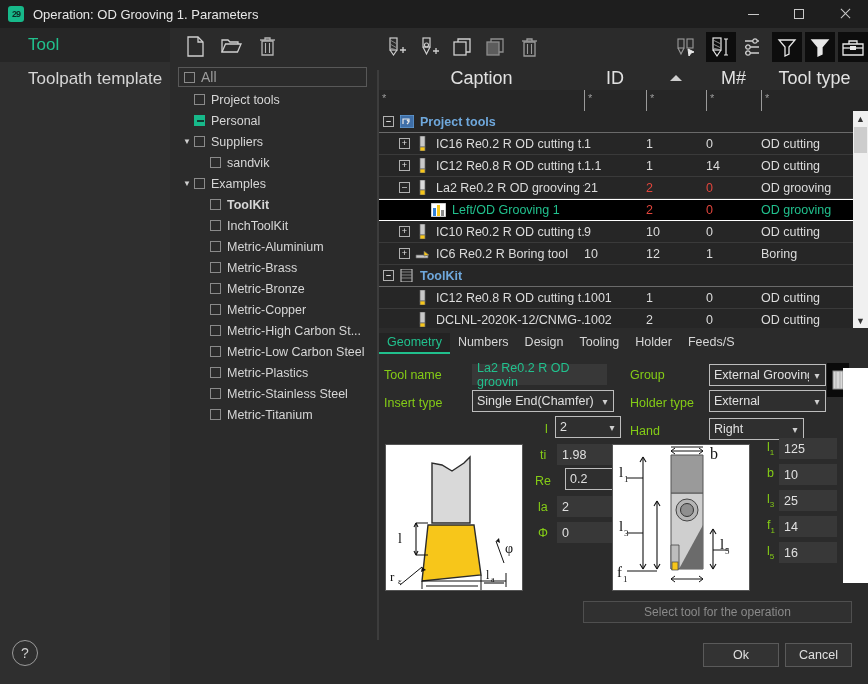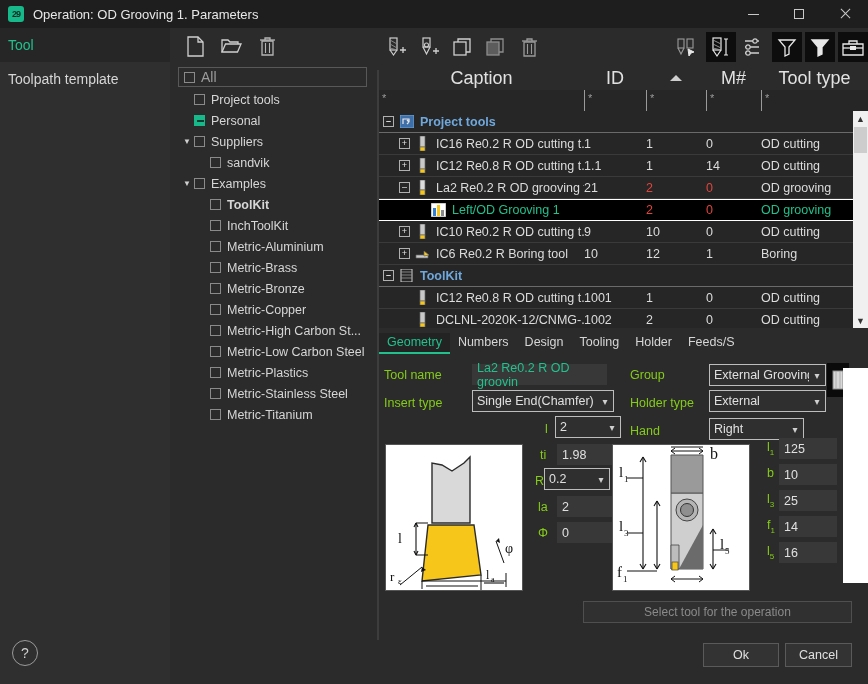--- a/index.html
+++ b/index.html
@@ -21,21 +21,21 @@
   .win-btn{width:46px;height:28px;display:flex;align-items:center;justify-content:center;color:#c9c9c9;font-size:13px;}
   .glyph-min{width:11px;height:1px;background:#c9c9c9;}
   .glyph-max{width:10px;height:10px;border:1px solid #c9c9c9;}
   .glyph-close{position:relative;width:12px;height:12px;}
   .glyph-close:before,.glyph-close:after{content:"";position:absolute;left:0;top:5px;width:13px;height:1px;background:#c9c9c9;}
   .glyph-close:before{transform:rotate(45deg);}
   .glyph-close:after{transform:rotate(-45deg);}
 
   
   .leftnav{position:absolute;left:0;top:28px;width:170px;height:656px;background:#2f2f2f;}
-  .nav-item{height:34px;display:flex;align-items:center;padding-left:8px;font-size:14px;color:#d6d6d6;}
+  .nav-item{height:34px;display:flex;align-items:center;padding-left:28px;font-size:17px;color:#d6d6d6;}
   .nav-item.active{background:#262626;color:#21c08d;}
   .help-btn{position:absolute;left:12px;top:612px;width:26px;height:26px;border:1px solid #9a9a9a;border-radius:50%;display:flex;align-items:center;justify-content:center;color:#cfcfcf;font-size:14px;}
 
   
   .treepanel{position:absolute;left:170px;top:28px;width:205px;height:610px;background:#2b2b2b;}
   .tree-toolbar{height:36px;display:flex;align-items:center;gap:14px;padding-left:14px;}
   .tb-ico{width:22px;height:22px;display:flex;align-items:center;justify-content:center;}
   .all-row{margin:3px 8px 0 8px;height:20px;border:1px solid #585858;display:flex;align-items:center;padding-left:5px;color:#9c9c9c;font-size:14px;}
   .tree-list{margin-top:2px;}
   .t-row{height:21px;display:flex;align-items:center;font-size:12.5px;color:#d6d6d6;white-space:nowrap;}
@@ -590,21 +590,21 @@
     <div class="fld-lbl" style="left:166px;top:66px;">l</div>
     <div class="combo" style="left:176px;top:60px;width:66px;">
       <span class="cv">2</span>
       <span class="chev">▾</span>
     </div>
 
     <div class="fld-lbl" style="left:161px;top:92px;">ti</div>
     <div class="txtbox" style="left:178px;top:88px;width:62px;">1.98</div>
 
     <div class="fld-lbl" style="left:156px;top:118px;">Re</div>
-    <div class="combo" style="left:165px;top:112px;width:66px;">
+    <div class="combo" style="left:186px;top:112px;width:66px;">
       <span class="cv">0.2</span>
       <span class="chev">▾</span>
     </div>
 
     <div class="fld-lbl" style="left:159px;top:144px;">la</div>
     <div class="txtbox" style="left:178px;top:140px;width:62px;">2</div>
 
     <div class="fld-lbl" style="left:159px;top:170px;">Φ</div>
     <div class="txtbox" style="left:178px;top:166px;width:62px;">0</div>
 

